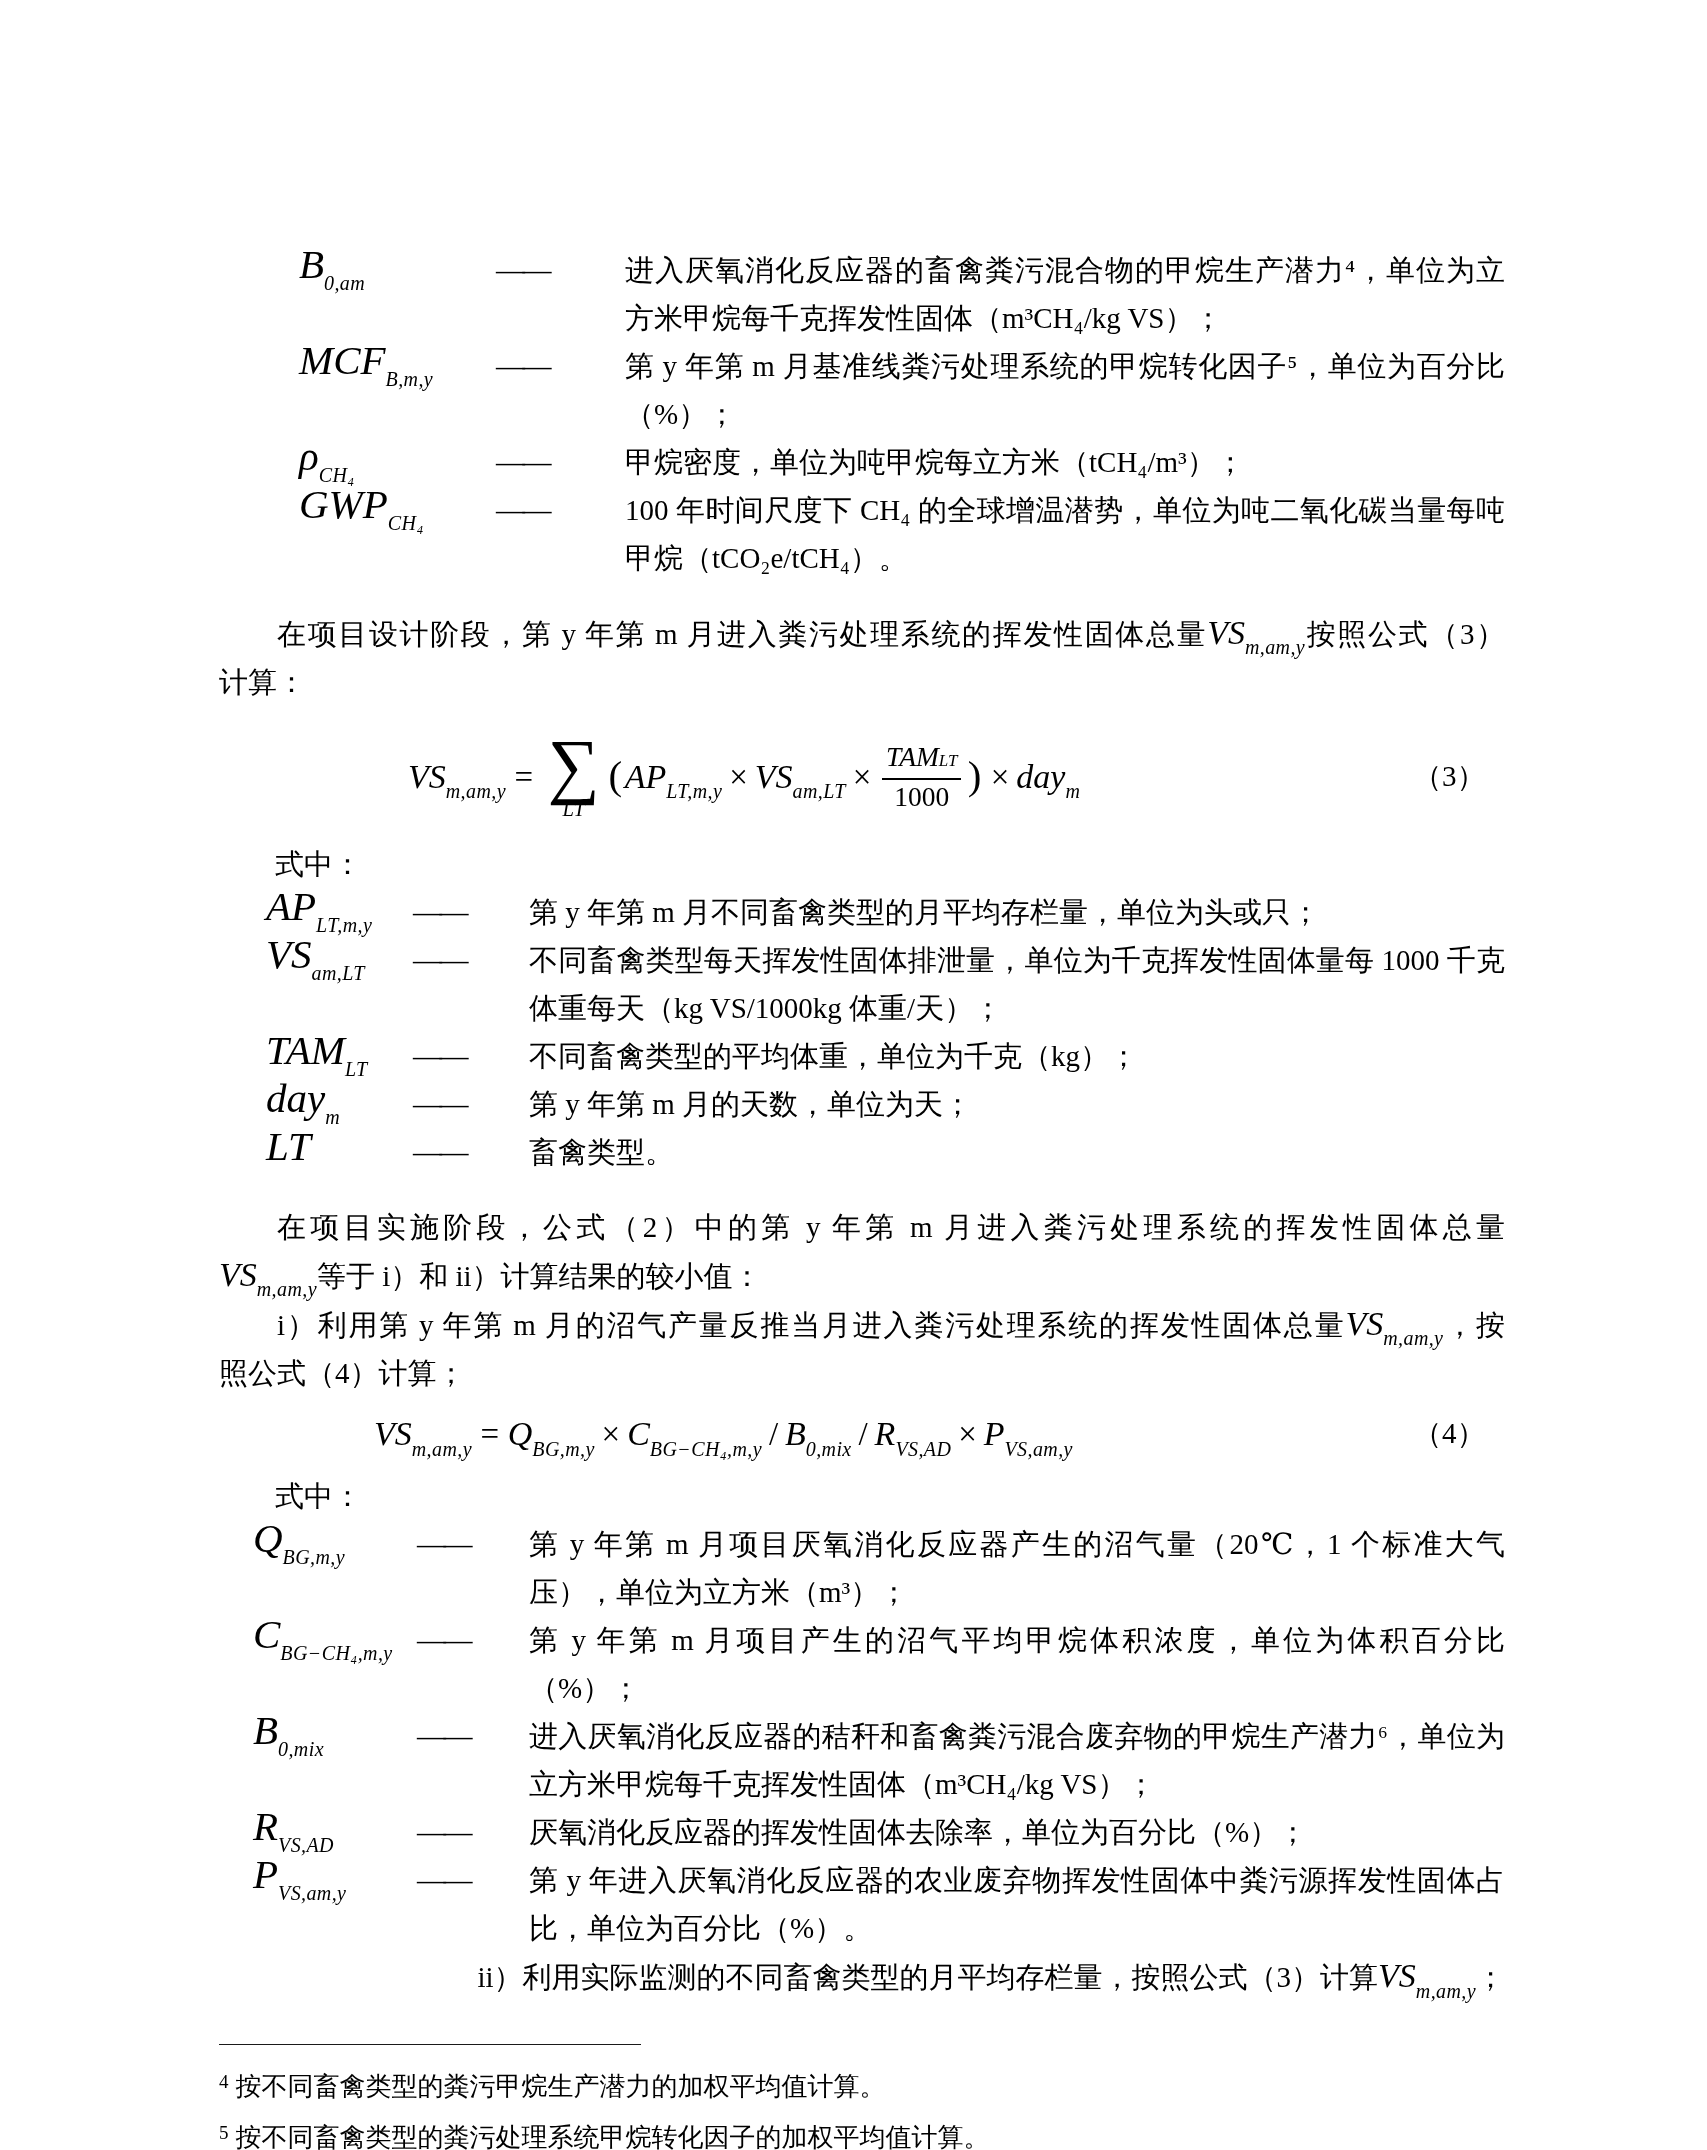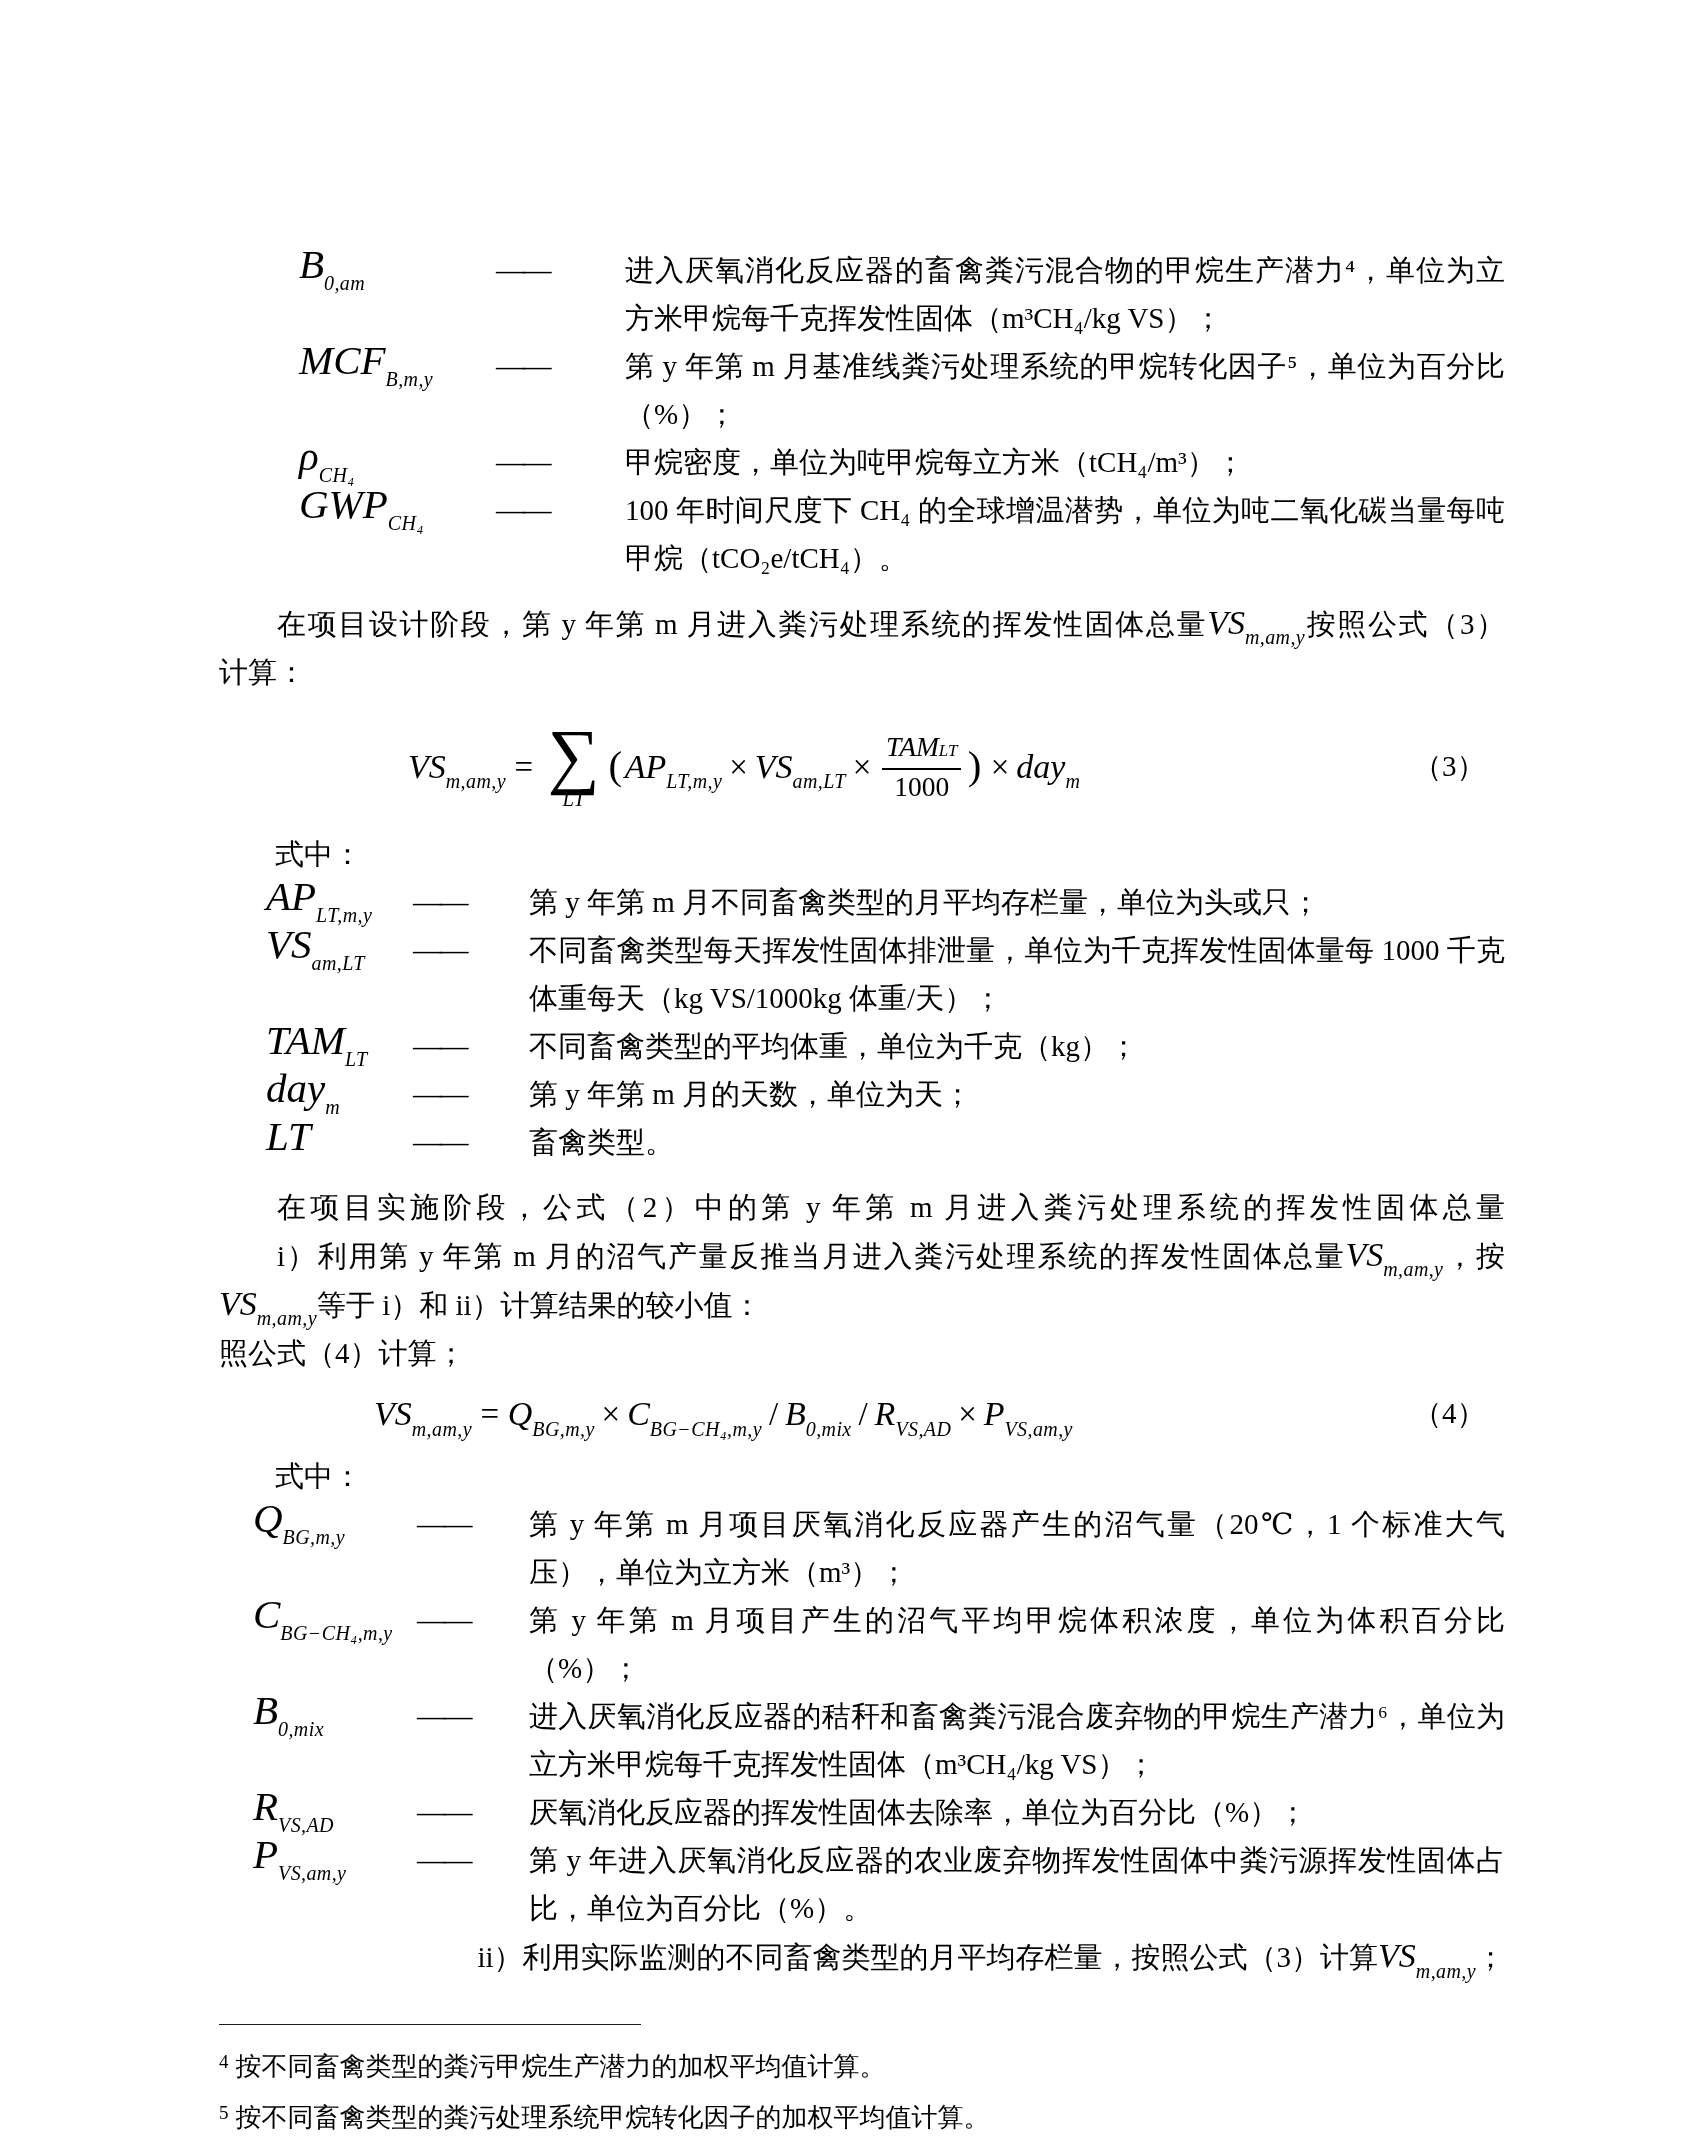--- a/index.html
+++ b/index.html
@@ -27,21 +27,21 @@
   .s2 .dash-cell{left:194px;}
   .s2 .def-cell{margin-left:310px;width:976px;}
   .s3 .sym-cell{left:34px;}
   .s3 .dash-cell{left:198px;}
   .s3 .def-cell{margin-left:310px;width:976px;}
 
   
   .p-line{line-height:48px;}
   .jl{text-align:justify;text-align-last:justify;text-justify:inter-ideograph;}
   .indent{text-indent:58px;text-align:right;}
-  .mt{margin-top:17px;}
+  .mt{margin-top:27px;}
   .shizhong{line-height:48px;padding-left:56px;}
   .ivs{font-style:italic;font-size:34px;white-space:nowrap;}
   .ivs .sub{font-size:20px;position:relative;top:10.3px;line-height:1;letter-spacing:0.4px;}
 
   
   .formula{position:relative;display:flex;align-items:center;}
   .f3{height:125px;margin-top:8.6px;padding-left:189px;}
   .f4{height:69px;margin:3.4px 0;padding-left:155px;}
   .fm{font-style:italic;font-size:34px;white-space:nowrap;}
   .fm .fsub{font-size:20px;position:relative;top:10.3px;line-height:1;letter-spacing:0.4px;}
@@ -143,26 +143,26 @@
     </div>
     <div class="trow s2">
       <span class="sym-cell"><span>LT</span><span class="sub"></span></span>
       <span class="dash-cell">——</span>
       <div class="def-cell">畜禽类型。</div>
     </div>
 
     <div class="p-line jl indent mt">
       <span>在项目实施阶段，公式（2）中的第 y 年第 m 月进入粪污处理系统的挥发性固体总量</span>
     </div>
+    <div class="p-line">
+      <span class="ivs"><span>VS</span><span class="sub">m,am,y</span></span><span>等于 i）和 ii）计算结果的较小值：</span>
+    </div>
+
     <div class="p-line jl indent">
       <span>i）利用第 y 年第 m 月的沼气产量反推当月进入粪污处理系统的挥发性固体总量</span><span class="ivs"><span>VS</span><span class="sub">m,am,y</span></span><span>，按</span>
-    </div>
-
-    <div class="p-line">
-      <span class="ivs"><span>VS</span><span class="sub">m,am,y</span></span><span>等于 i）和 ii）计算结果的较小值：</span>
     </div>
     <div class="p-line">照公式（4）计算；</div>
 
     <div class="formula f4">
       <span class="fm"><span>VS</span><span class="fsub">m,am,y</span></span>
       <span class="feq">=</span>
       <span class="fm"><span>Q</span><span class="fsub">BG,m,y</span></span>
       <span class="fop">×</span>
       <span class="fm"><span>C</span><span class="fsub">BG−CH₄,m,y</span></span>
       <span class="fop">/</span>

